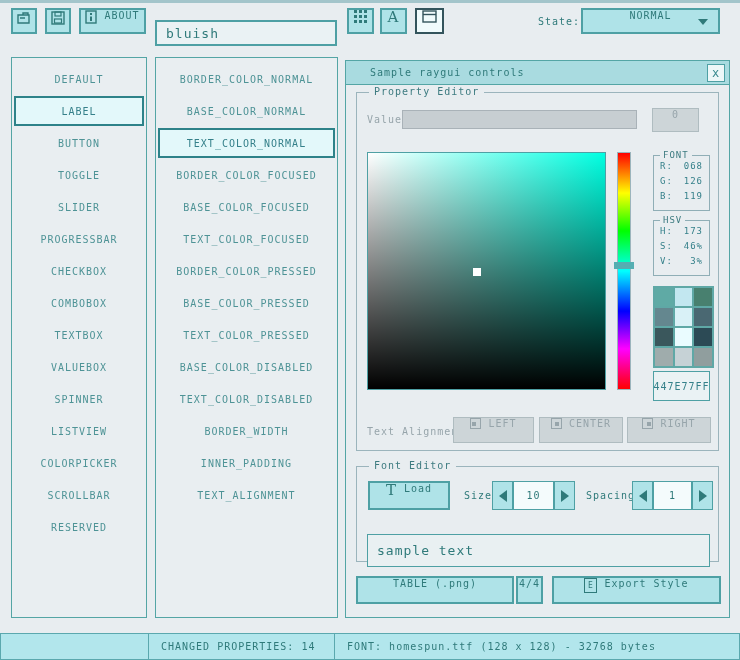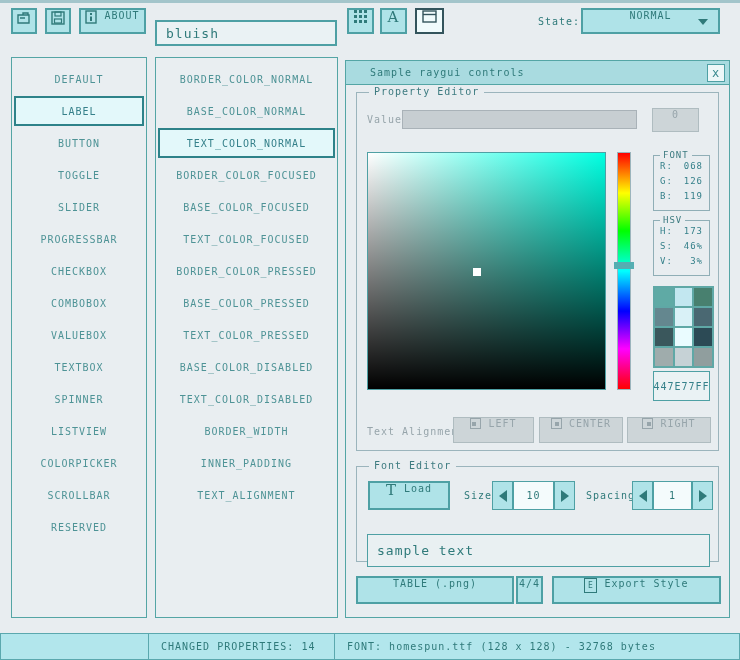--- a/index.html
+++ b/index.html
@@ -130,22 +130,22 @@
 
   <div class="panel" style="left:11px;width:136px;">
     <div class="list-item">DEFAULT</div>
     <div class="list-item sel">LABEL</div>
     <div class="list-item">BUTTON</div>
     <div class="list-item">TOGGLE</div>
     <div class="list-item">SLIDER</div>
     <div class="list-item">PROGRESSBAR</div>
     <div class="list-item">CHECKBOX</div>
     <div class="list-item">COMBOBOX</div>
+    <div class="list-item">TEXTBOX</div>
     <div class="list-item">VALUEBOX</div>
-    <div class="list-item">TEXTBOX</div>
     <div class="list-item">SPINNER</div>
     <div class="list-item">LISTVIEW</div>
     <div class="list-item">COLORPICKER</div>
     <div class="list-item">SCROLLBAR</div>
     <div class="list-item">RESERVED</div>
   </div>
 
   <div class="panel" style="left:155px;width:183px;">
     <div class="list-item">BORDER_COLOR_NORMAL</div>
     <div class="list-item">BASE_COLOR_NORMAL</div>

